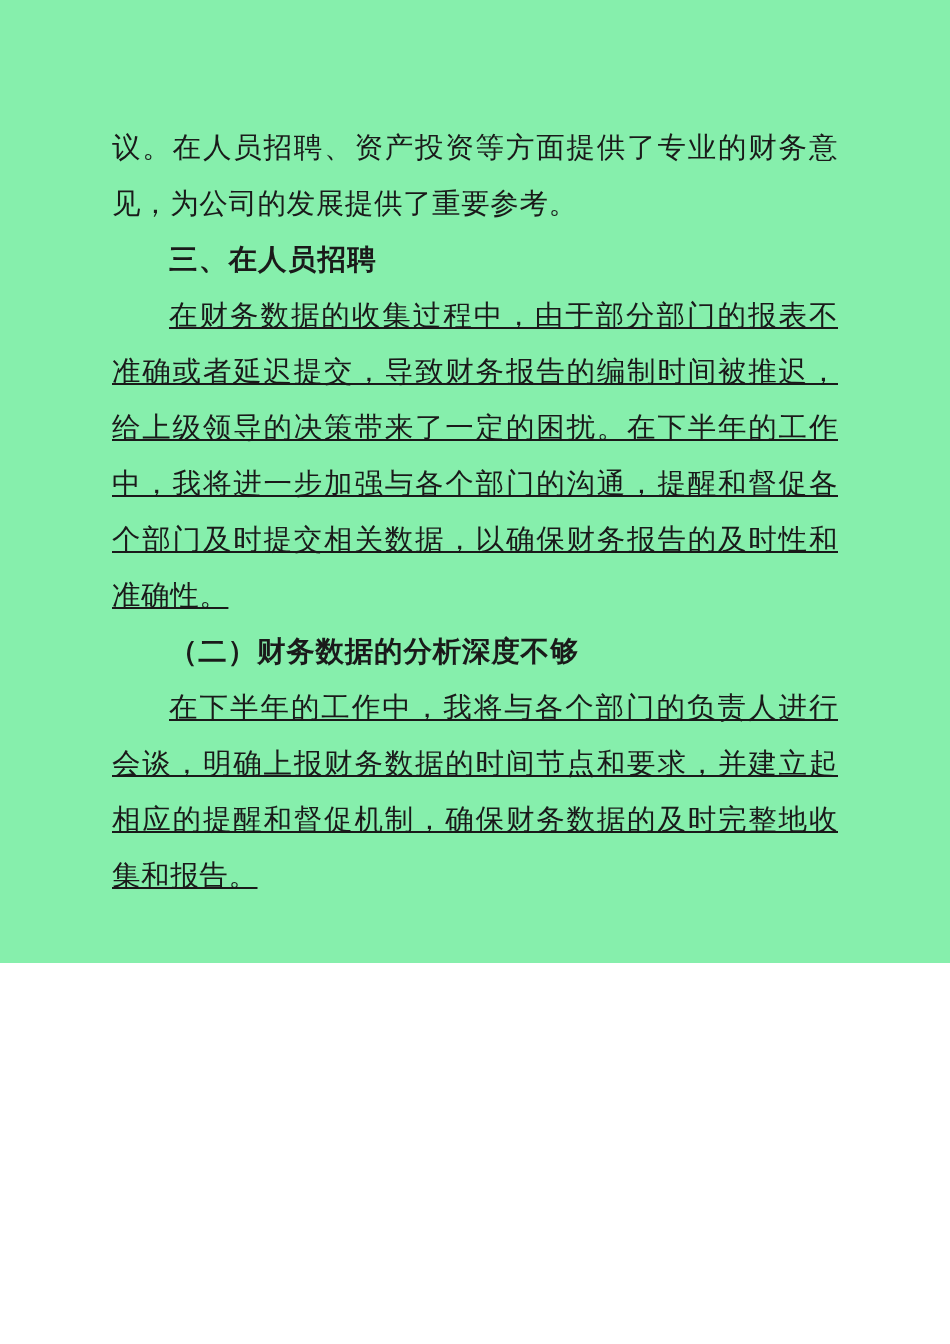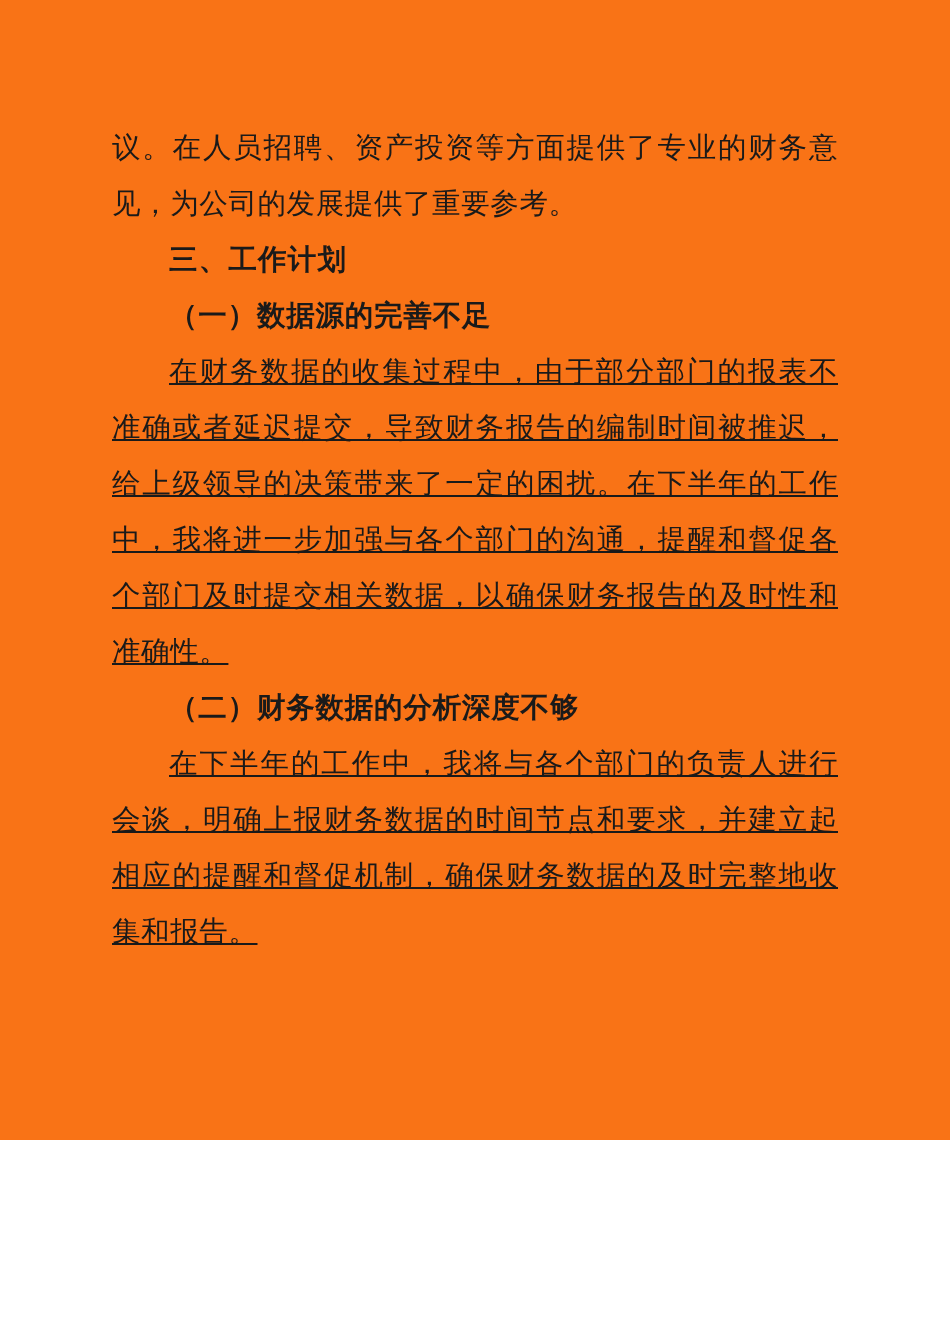--- a/index.html
+++ b/index.html
@@ -10,23 +10,23 @@
   body {
     width: 950px;
     height: 1344px;
     font-family: "Liberation Serif", "DejaVu Serif", serif;
     color: #1a1a1a;
     overflow: hidden;
   }
   .page {
     box-sizing: border-box;
     width: 950px;
-    height: 1140px;
+    height: 963px;
     padding: 120px 112px 60px 112px;
-    background: #f97316;
+    background: #86efac;
   }
   .doc-body {
     font-size: 28.5px;
     line-height: 56px;
     letter-spacing: 0.6px;
     text-align: justify;
     text-justify: inter-ideograph;
   }
   p {
     margin: 0;
@@ -48,20 +48,19 @@
   .continued {
     text-indent: 0;
   }
 </style>
 </head>
 <body>
 
 <div class="page">
   <div class="doc-body" id="doc-body">
     <p class="continued">议。在人员招聘、资产投资等方面提供了专业的财务意见，为公司的发展提供了重要参考。</p>
-    <p class="heading">三、工作计划</p>
-    <p class="subheading">（一）数据源的完善不足</p>
+    <p class="heading">三、在人员招聘</p>
     <p class="para">在财务数据的收集过程中，由于部分部门的报表不准确或者延迟提交，导致财务报告的编制时间被推迟，给上级领导的决策带来了一定的困扰。在下半年的工作中，我将进一步加强与各个部门的沟通，提醒和督促各个部门及时提交相关数据，以确保财务报告的及时性和准确性。</p>
     <p class="subheading">（二）财务数据的分析深度不够</p>
     <p class="para">在下半年的工作中，我将与各个部门的负责人进行会谈，明确上报财务数据的时间节点和要求，并建立起相应的提醒和督促机制，确保财务数据的及时完整地收集和报告。</p>
 
   </div>
 </div>
 
 </body></html>

